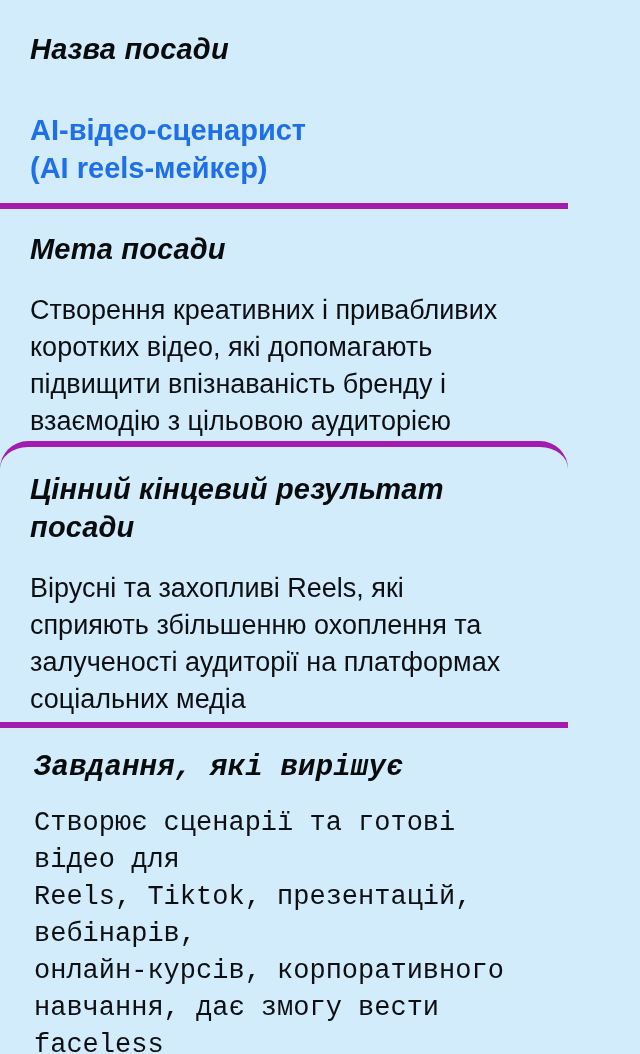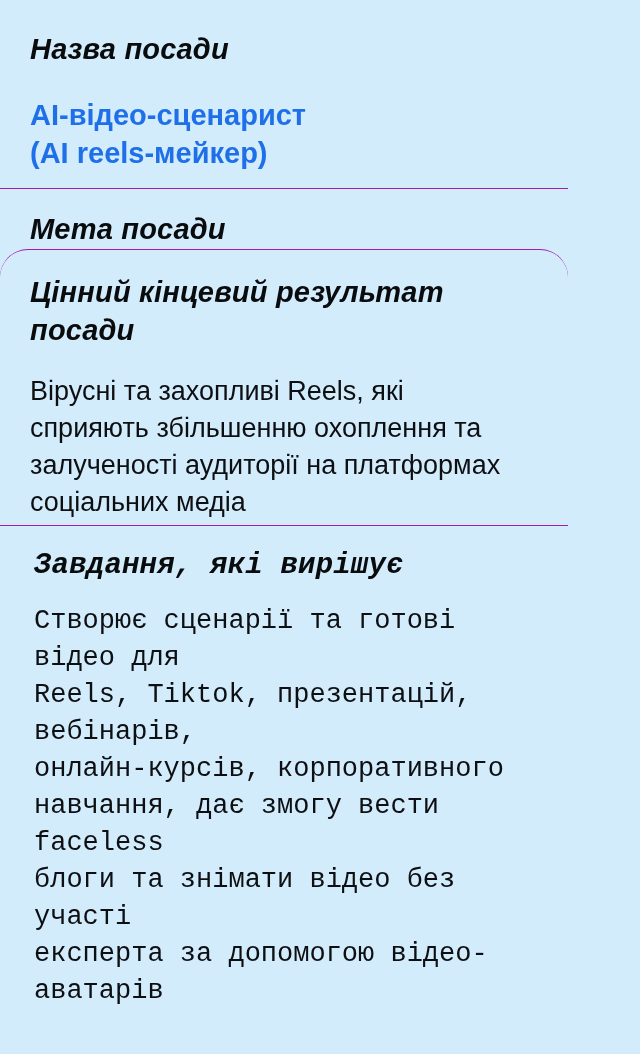--- a/index.html
+++ b/index.html
@@ -16,38 +16,38 @@
   }
   .page {
     width: 568px;
     height: 1054px;
     box-sizing: border-box;
   }
   section {
     box-sizing: border-box;
   }
   section + section {
-    border-top: 1px solid #a21caf;
+    border-top: 6px solid #a21caf;
   }
   .sec-1 { padding: 30px 30px 16px; }
   .sec-2 { padding: 21px 30px 1px; }
   .sec-3 { padding: 23px 30px 4px; border-radius: 28px; }
   .sec-4 { padding: 21px 34px 0; font-family: Liberation Mono, monospace; }
   h2 {
     margin: 0;
     font-size: 29px;
     line-height: 38px;
     font-weight: 700;
     font-style: italic;
     color: #0a0b0d;
     white-space: pre-line;
     letter-spacing: 0.2px;
   }
   .job-title {
-    margin-top: 28px;
+    margin-top: 43px;
     font-size: 29px;
     line-height: 38px;
     font-weight: 700;
     color: #1f70e8;
     white-space: pre-line;
   }
   p.body-text {
     margin: 24px 0 0;
     font-size: 27px;
     line-height: 37px;
@@ -64,20 +64,24 @@
 <div class="page">
 
   <section class="sec-1">
     <h2>Назва посади</h2>
     <div class="job-title">AI-відео-сценарист
 (AI reels-мейкер)</div>
   </section>
 
   <section class="sec-2">
     <h2>Мета посади</h2>
+    <p class="body-text">Створення креативних і привабливих
+коротких відео, які допомагають
+підвищити впізнаваність бренду і
+взаємодію з цільовою аудиторією</p>
   </section>
 
   <section class="sec-3">
     <h2>Цінний кінцевий результат
 посади</h2>
     <p class="body-text">Вірусні та захопливі Reels, які
 сприяють збільшенню охоплення та
 залученості аудиторії на платформах
 соціальних медіа</p>
   </section>

